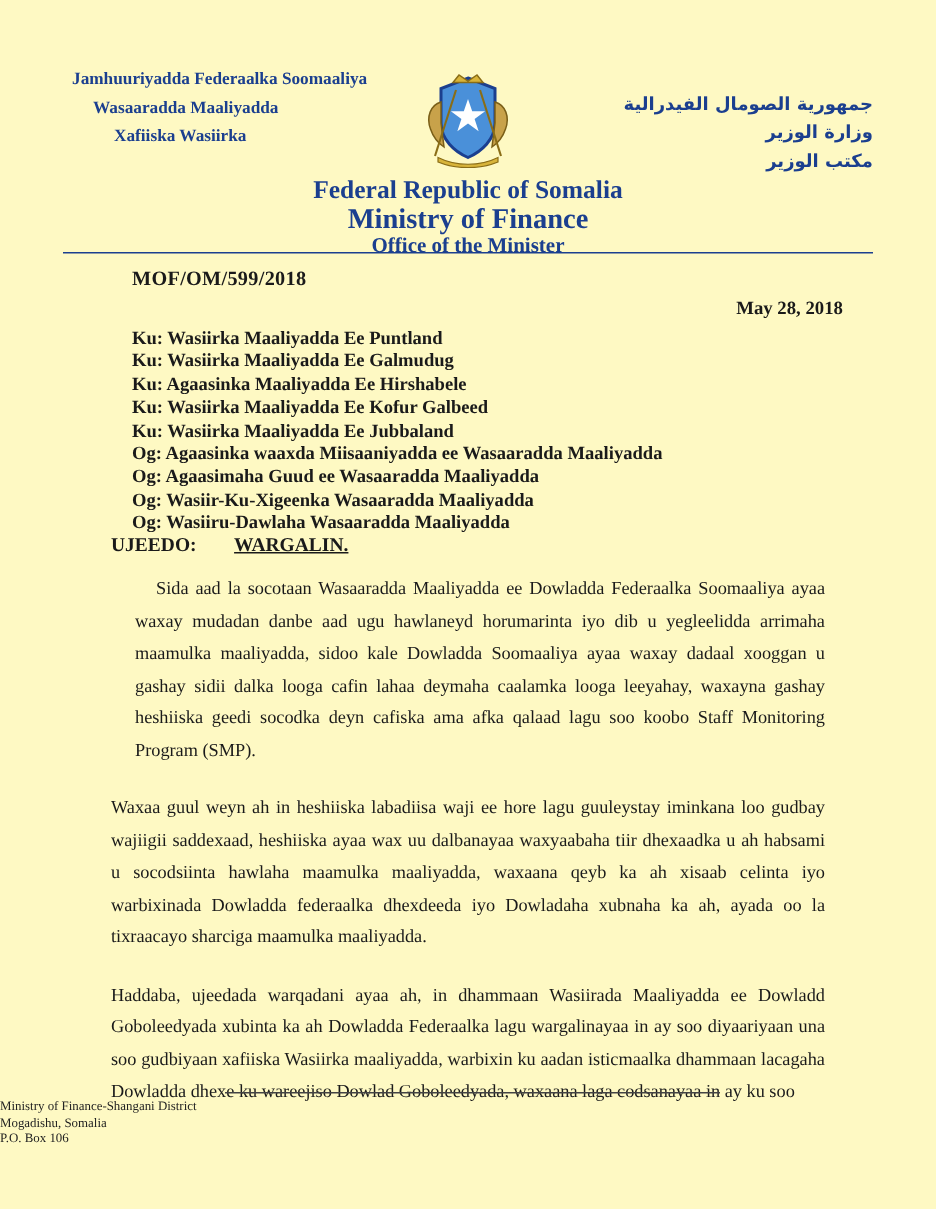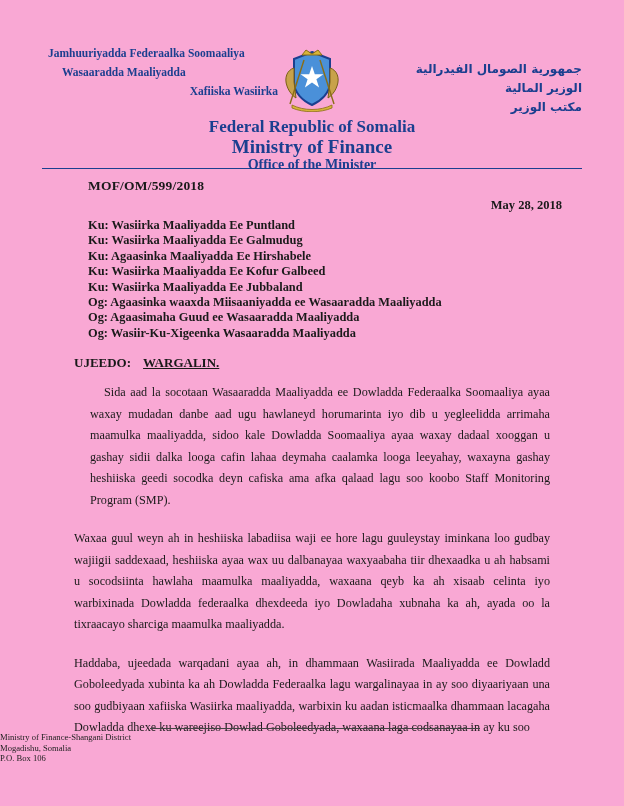--- a/index.html
+++ b/index.html
@@ -13,41 +13,41 @@
     font-family: "Liberation Serif", serif;
     color: #1a1a1a;
     position: relative;
     overflow: hidden;
   }
   .page {
     position: absolute;
     left: 0; top: 0;
     width: 624px;
     height: 806px;
-    background: #f9a8d4;
+    background: #fef9c3;
   }
   
   .letterhead {
     position: absolute;
     left: 0; top: 34px;
     width: 624px;
     height: 130px;
   }
   .lh-left {
     position: absolute;
     left: 48px; top: 10px;
     width: 230px;
     color: #1b3f8f;
     font-family: "Liberation Serif", serif;
     font-weight: bold;
     font-size: 11.5px;
     line-height: 19px;
   }
   .lh-left div:nth-child(2) { padding-left: 14px; }
-  .lh-left div:nth-child(3) { padding-left: 28px; text-align: right; }
+  .lh-left div:nth-child(3) { padding-left: 28px; }
 
   .lh-right {
     position: absolute;
     right: 42px; top: 26px;
     width: 200px;
     text-align: right;
     color: #1b3f8f;
     font-family: "DejaVu Sans", sans-serif;
     font-weight: bold;
     font-size: 12px;
@@ -113,21 +113,21 @@
     line-height: 15.4px;
   }
   .subject {
     position: absolute;
     left: 74px; top: 355px;
     font-size: 13px;
     font-weight: bold;
   }
   .subject .word {
     text-decoration: underline;
-    margin-left: 12px;
+    margin-left: 25px;
   }
   .body-text {
     position: absolute;
     left: 74px; top: 382px;
     width: 476px;
     font-size: 12.2px;
     line-height: 21.5px;
     text-align: justify;
   }
   .body-text p {
@@ -172,21 +172,21 @@
       <path d="M50 22 C57 24 60 32 57 40 C55 46 51 50 48 52 L50 36 Z" fill="#c8a24a" stroke="#7a5f18" stroke-width="1"></path>
 
       <line x1="10" y1="58" x2="24" y2="14" stroke="#8a6d16" stroke-width="1.4"></line>
       <line x1="54" y1="58" x2="40" y2="14" stroke="#8a6d16" stroke-width="1.4"></line>
 
       <path d="M12 59 C24 65 40 65 52 59 L52 62 C40 67 24 67 12 62 Z" fill="#d8b43a" stroke="#8a6d16" stroke-width="0.8"></path>
     </svg>
 
     <div class="lh-right">
       <div>جمهورية الصومال الفيدرالية</div>
-      <div>الوزير المالية</div>
+      <div>وزارة الوزير</div>
       <div>مكتب الوزير</div>
     </div>
 
     <div class="lh-center">
       <div class="l1">Federal Republic of Somalia</div>
       <div class="l2">Ministry of Finance</div>
       <div class="l3">Office of the Minister</div>
     </div>
   </div>
 
@@ -197,20 +197,21 @@
 
   <div class="addressees">
     <div>Ku: Wasiirka Maaliyadda Ee Puntland</div>
     <div>Ku: Wasiirka Maaliyadda Ee Galmudug</div>
     <div>Ku: Agaasinka Maaliyadda Ee Hirshabele</div>
     <div>Ku: Wasiirka Maaliyadda Ee Kofur Galbeed</div>
     <div>Ku: Wasiirka Maaliyadda Ee Jubbaland</div>
     <div>Og: Agaasinka waaxda Miisaaniyadda ee Wasaaradda Maaliyadda</div>
     <div>Og: Agaasimaha Guud ee Wasaaradda Maaliyadda</div>
     <div>Og: Wasiir-Ku-Xigeenka Wasaaradda Maaliyadda</div>
+    <div>Og: Wasiiru-Dawlaha Wasaaradda Maaliyadda</div>
   </div>
 
   <div class="subject">
     <span>UJEEDO:</span><span class="word">WARGALIN.</span>
   </div>
 
   <div class="body-text">
     <p class="ind">Sida aad la socotaan Wasaaradda Maaliyadda ee Dowladda Federaalka Soomaaliya ayaa waxay mudadan danbe aad ugu hawlaneyd horumarinta iyo dib u yegleelidda arrimaha maamulka maaliyadda, sidoo kale Dowladda Soomaaliya ayaa waxay dadaal xooggan u gashay sidii dalka looga cafin lahaa deymaha caalamka looga leeyahay, waxayna gashay heshiiska geedi socodka deyn cafiska ama afka qalaad lagu soo koobo Staff Monitoring Program (SMP).</p>
     <p>Waxaa guul weyn ah in heshiiska labadiisa waji ee hore lagu guuleystay iminkana loo gudbay wajiigii saddexaad, heshiiska ayaa wax uu dalbanayaa waxyaabaha tiir dhexaadka u ah habsami u socodsiinta hawlaha maamulka maaliyadda, waxaana qeyb ka ah xisaab celinta iyo warbixinada Dowladda federaalka dhexdeeda iyo Dowladaha xubnaha ka ah, ayada oo la tixraacayo sharciga maamulka maaliyadda.</p>
     <p>Haddaba, ujeedada warqadani ayaa ah, in dhammaan Wasiirada Maaliyadda ee Dowladd Goboleedyada xubinta ka ah Dowladda Federaalka lagu wargalinayaa in ay soo diyaariyaan una soo gudbiyaan xafiiska Wasiirka maaliyadda, warbixin ku aadan isticmaalka dhammaan lacagaha Dowladda dhexe ku wareejiso Dowlad Goboleedyada, waxaana laga codsanayaa in ay ku soo</p>

